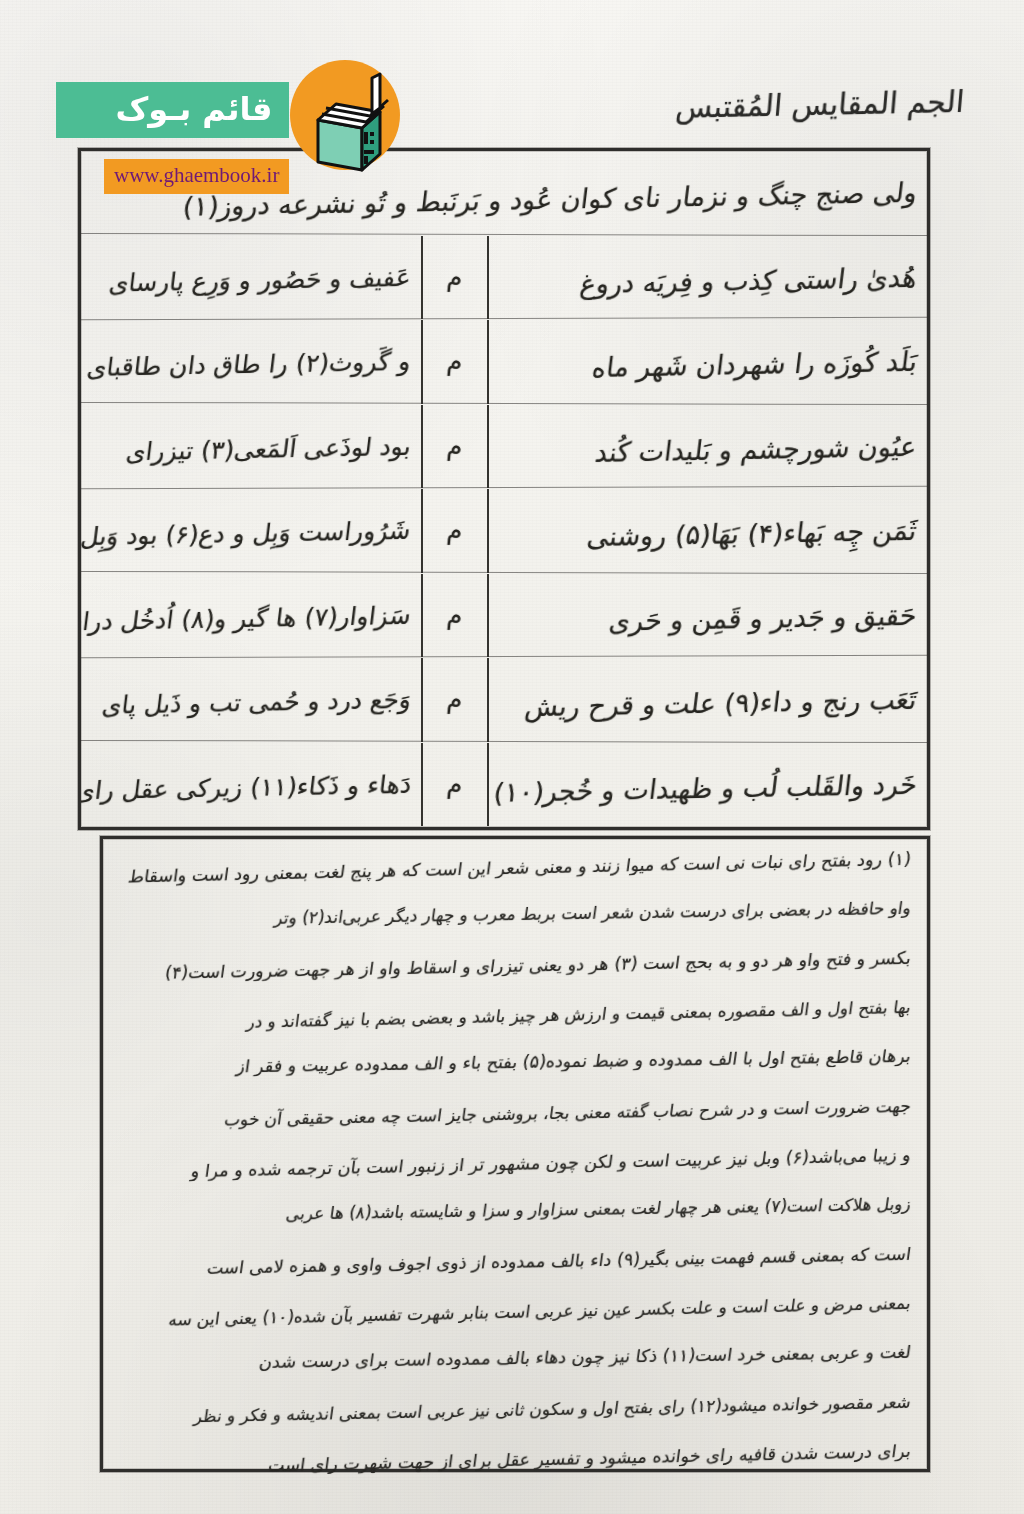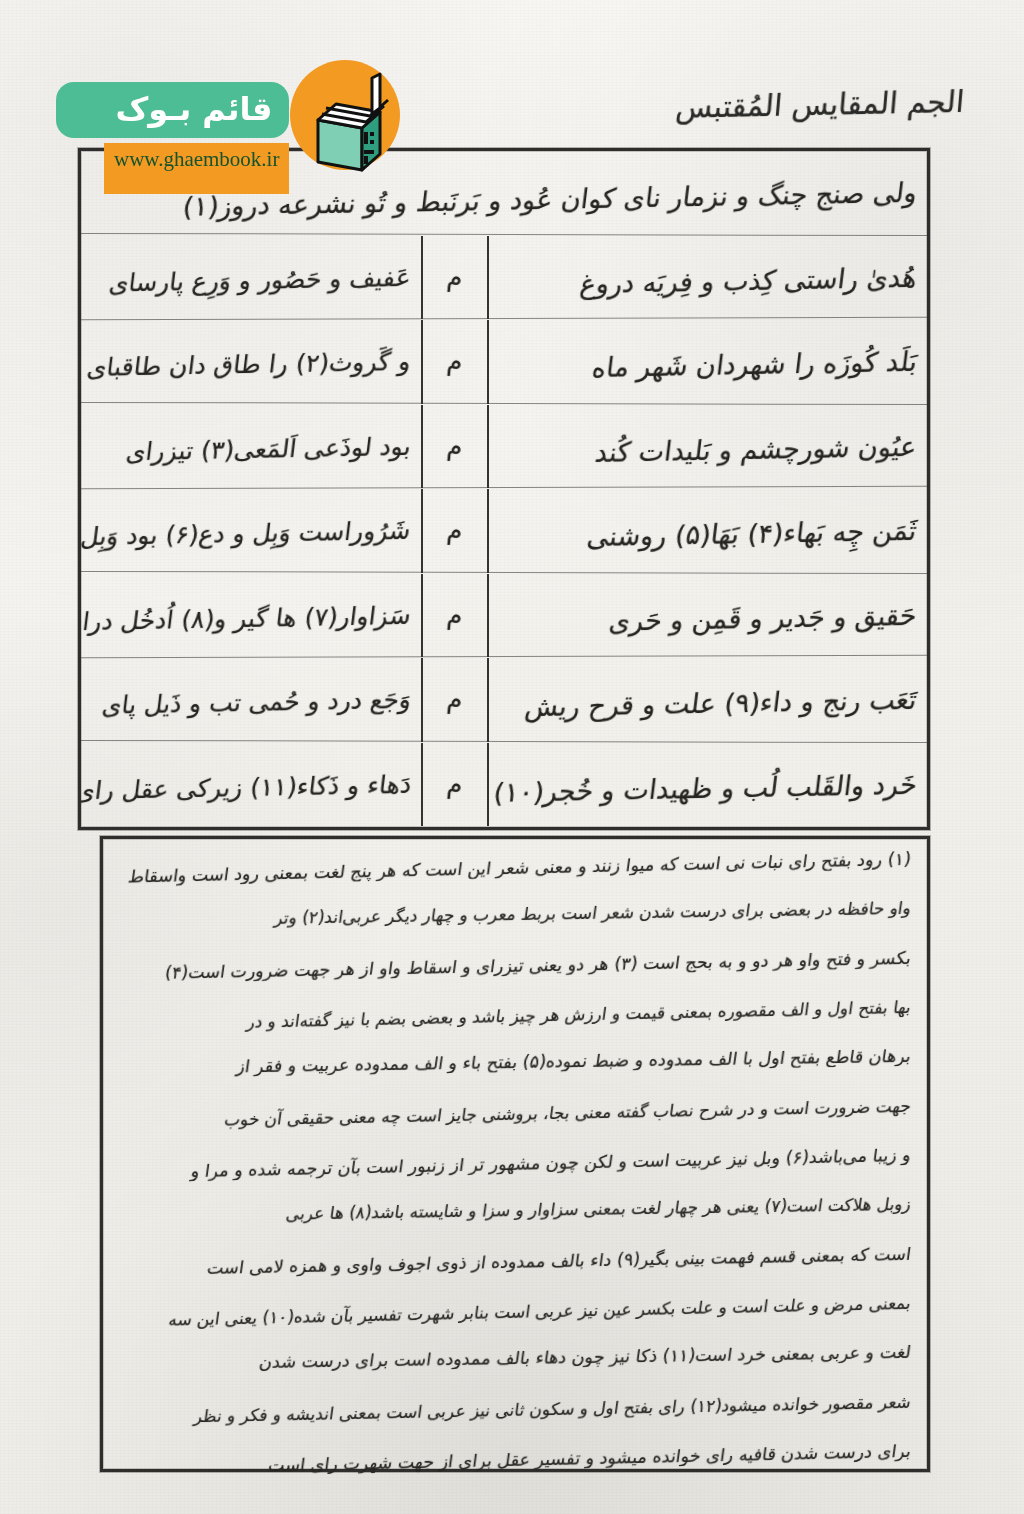--- a/index.html
+++ b/index.html
@@ -140,30 +140,29 @@
   .wm-name{
     background:#4CBD94;
     color:#ffffff;
     font-size:32px;
     font-weight:bold;
     line-height:1;
     padding:11px 17px 13px 33px;
     letter-spacing:1px;
     direction:rtl;
     font-family:"DejaVu Sans",sans-serif;
-    border-radius:18px;
   }
   .wm-url{
     background:#F29A22;
-    color:#14532d;
+    color:#701a75;
     font-family:"Liberation Serif",serif;
     font-size:21px;
     line-height:1;
-    padding:6px 10px 24px 10px;
-    margin-top:5px;
+    padding:6px 10px 8px 10px;
+    margin-top:21px;
     margin-inline-start:48px;
     direction:ltr;
     text-align:center;
     white-space:nowrap;
   }
   .wm-book{
     left:288px; top:58px; width:114px; height:114px;
   }
 </style>
 </head>

